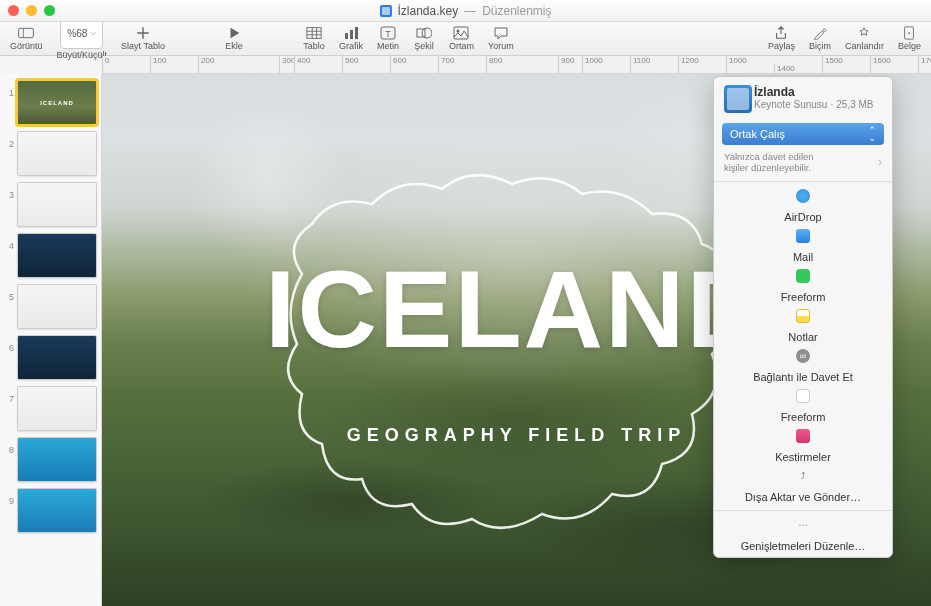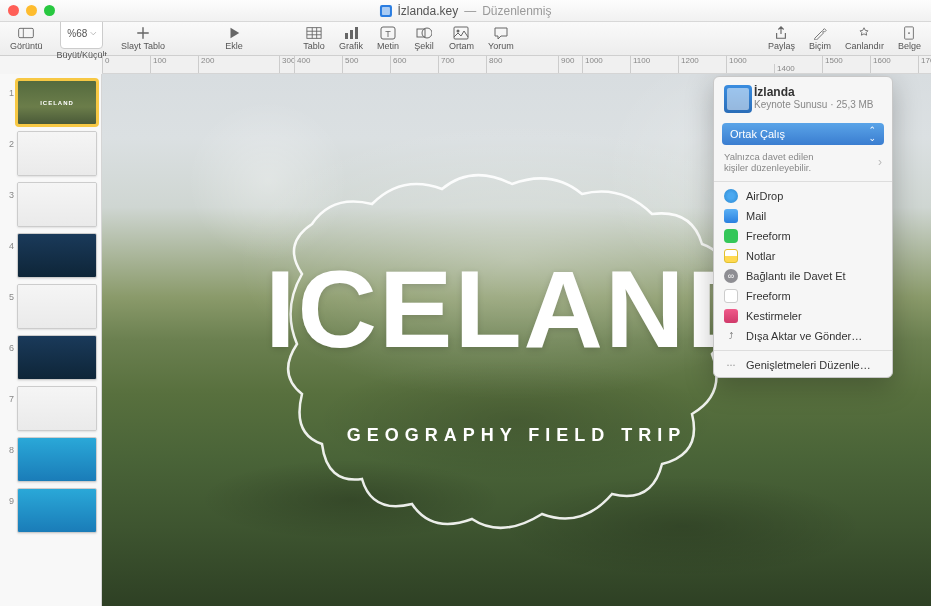--- a/index.html
+++ b/index.html
@@ -68,21 +68,21 @@
 .pop-docicon { width:28px; height:28px; background:linear-gradient(#3a8de0,#2a6db8); border-radius:4px; position:relative; flex-shrink:0; }
 .pop-docicon::after { content:""; position:absolute; inset:3px; background:rgba(255,255,255,.5); border-radius:2px; }
 .pop-title { font-weight:600; font-size:12px; }
 .pop-sub { font-size:10px; color:#888; }
 .pop-select { margin:4px 8px; background:linear-gradient(#5aa4e8,#3a7dd0); color:#fff; border-radius:4px; padding:3px 8px; display:flex; justify-content:space-between; align-items:center; font-size:11px; }
 .pop-select .arrows { font-size:9px; line-height:8px; }
 .pop-note { padding:2px 10px 6px; font-size:9.5px; color:#888; display:flex; justify-content:space-between; align-items:center;gap:48px; }
 .pop-note .chev { color:#bbb; font-size:12px; }
 .pop-sep { height:1px; background:#ddd; margin:2px 0; }
 .pop-list { padding:2px 0; }
-.pop-item { display:flex; align-items:center; gap:8px; padding:3px 10px; cursor:default; }
+.pop-item { display:flex; align-items:center; gap:8px; padding:3px 10px; cursor:default;flex-direction:column; }
 .pop-ico { width:14px; height:14px; border-radius:3px; display:flex; align-items:center; justify-content:center; font-size:9px; color:#fff; flex-shrink:0; }
 .pop-ico.airdrop { background:radial-gradient(circle,#4aa8f0 30%,#2a88d0); border-radius:50%; }
 .pop-ico.mail { background:linear-gradient(#5ab0f5,#2a80e0); }
 .pop-ico.msg { background:#34c759; border-radius:4px; }
 .pop-ico.notes { background:linear-gradient(#fff 50%,#ffd950 50%); border:1px solid #e0c030; }
 .pop-ico.link { background:#8e8e93; border-radius:50%; }
 .pop-ico.free { background:#fff; border:1px solid #ccc; }
 .pop-ico.short { background:linear-gradient(#f05a8a,#d03a6a); }
 .pop-ico.export { background:transparent; color:#666; }
 .pop-ico.ext { background:transparent; color:#666; }

